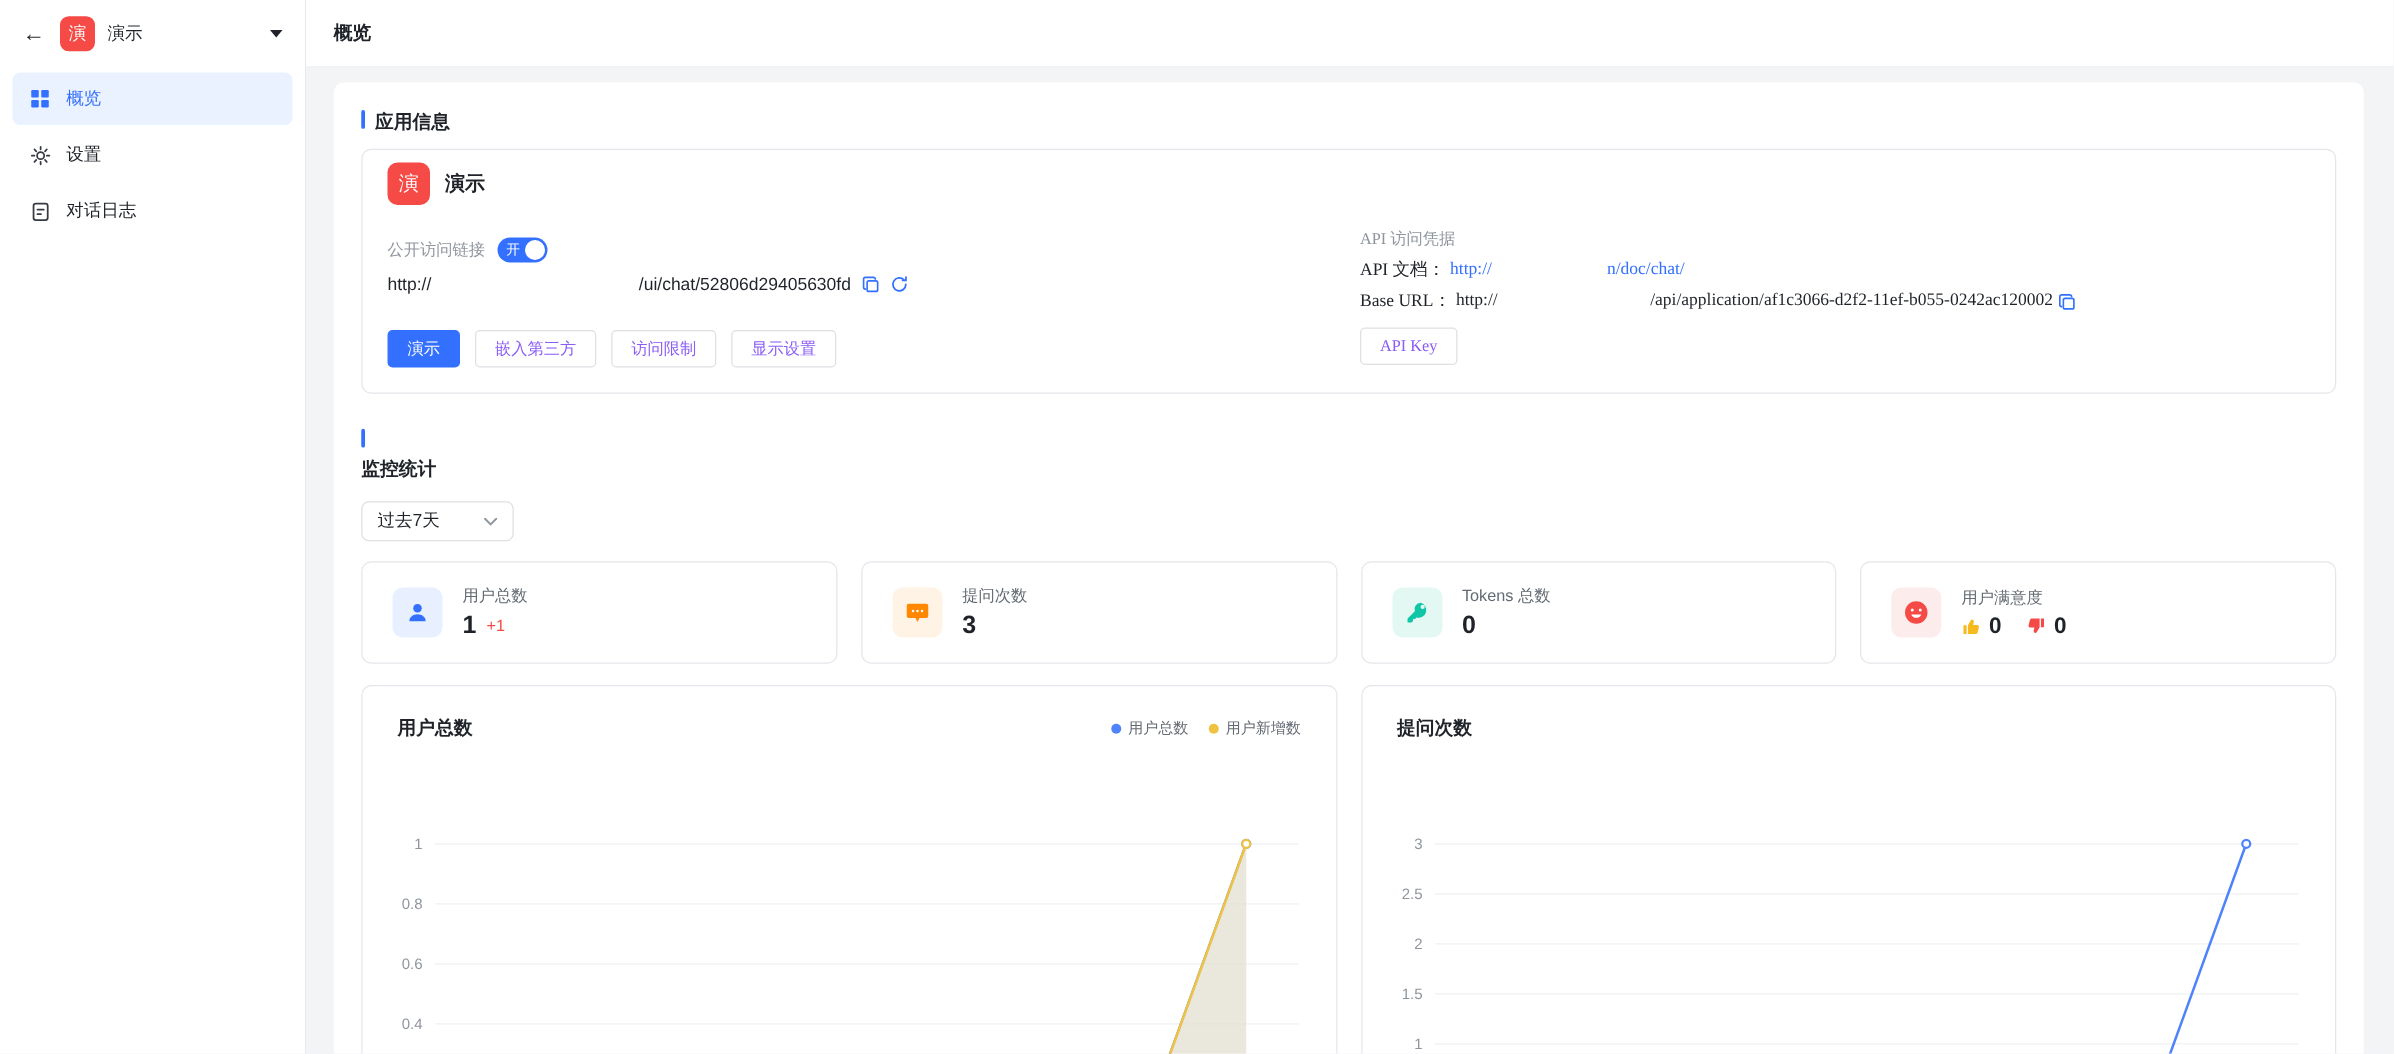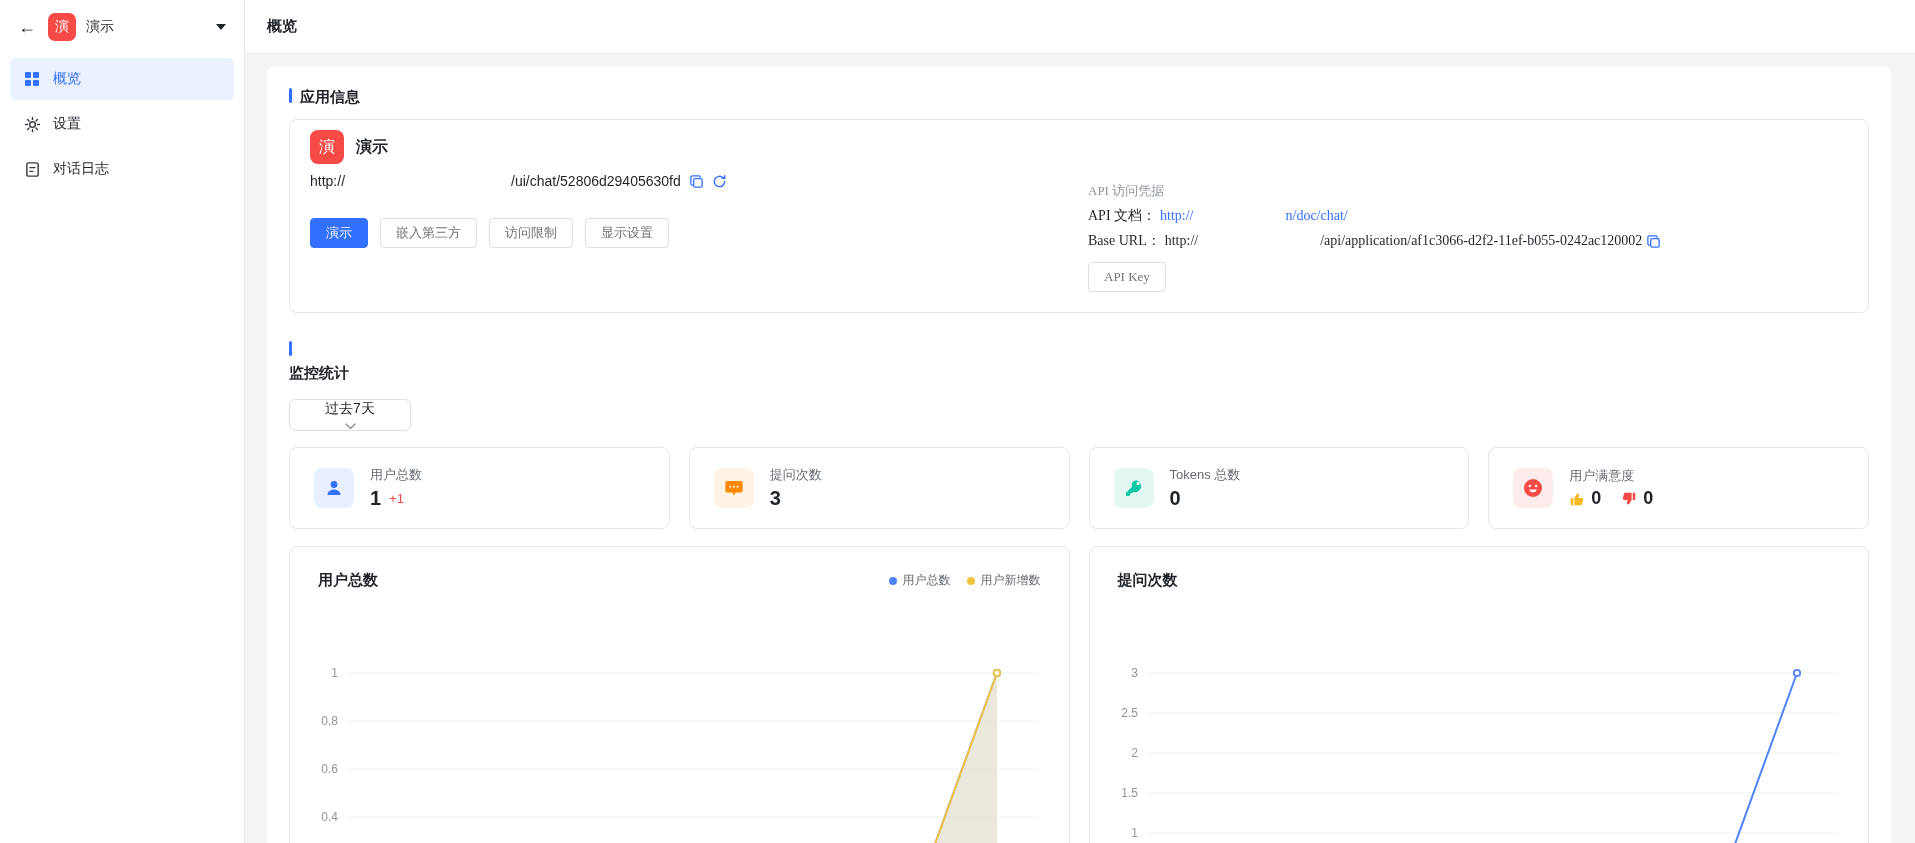--- a/index.html
+++ b/index.html
@@ -49,32 +49,32 @@
   .toggle .t-txt { position:absolute; left:7px; top:3px; color:#fff; font-size:11px; line-height:14px; }
   .toggle .knob { position:absolute; right:2px; top:2px; width:16px; height:16px; border-radius:50%;
     background:#fff; }
   .url-row { margin-top:9px; font-size:14px; display:flex; align-items:center; gap:8px; }
   .redact-a { display:inline-block; width:150px; }
   .redact-b { display:inline-block; width:92px; }
   .redact-c { display:inline-block; width:122px; }
   .icon-btn { display:flex; color:#3370ff; cursor:pointer; }
   .btn-row { margin-top:29px; display:flex; gap:12px; }
   .btn { height:30px; padding:0 15px; border:1px solid #dde0e4; border-radius:4px; background:#fff;
-    font-size:13px; color:#737373; cursor:pointer; font-family:inherit; }
+    font-size:13px; color:#8b5cf6; cursor:pointer; font-family:inherit; }
   .btn.primary { background:#3370ff; border-color:#3370ff; color:#fff; }
   .api-row { margin-top:7px; font-size:14px; display:flex; align-items:center; gap:4px; }
   .api-row:first-child { margin-top:18px; }
   .blue-link { color:#3370ff; text-decoration:none; cursor:pointer; }
   .col-right .btn-row { margin-top:12px; }
 
   
   .monitor-title { margin-top:28px;flex-direction:column; }
   .range-select { margin-top:16px; width:122px; height:32px; border:1px solid #dde0e4; border-radius:6px;
     display:flex; align-items:center; justify-content:space-between; padding:0 12px; font-size:14px;
-    cursor:pointer; background:#fff;flex-direction:column; }
+    cursor:pointer; background:#fff; }
   .stats-row { margin-top:16px; display:flex; gap:19px; }
   .stat-card { flex:1; height:82px; border:1px solid #e3e6ea; border-radius:8px; display:flex;
     align-items:center; padding:0 24px; gap:16px; }
   .stat-icon { width:40px; height:40px; border-radius:8px; display:flex; align-items:center;
     justify-content:center; }
   .stat-icon.blue { background:#e8f0ff; }
   .stat-icon.orange { background:#fff3e5; }
   .stat-icon.teal { background:#e4f8f3; }
   .stat-icon.red { background:#fdecec; }
   .stat-label { font-size:13px; color:#646a73; }
@@ -155,20 +155,27 @@
         </div>
 
         <div class="app-card">
           <div class="app-card-head">
             <div class="app-avatar">演</div>
             <span class="title">演示</span>
           </div>
           <div class="app-cols">
 
             <div class="col-left">
+              <div class="link-row">
+                <span class="gray-label">公开访问链接</span>
+                <div class="toggle">
+                  <span class="t-txt">开</span>
+                  <span class="knob"></span>
+                </div>
+              </div>
               <div class="url-row">
                 <span>http://</span>
                   <span class="redact-a"></span>
                   <span>/ui/chat/52806d29405630fd</span>
                 <span class="icon-btn">
                   <svg width="15" height="15" viewBox="0 0 16 16" fill="none" stroke="currentColor" stroke-width="1.4">
                     <rect x="5" y="5" width="9" height="9" rx="1.5"></rect>
                     <path d="M11 3V2.5A1.5 1.5 0 0 0 9.5 1h-7A1.5 1.5 0 0 0 1 2.5v7A1.5 1.5 0 0 0 2.5 11H3" transform="translate(1,1)"></path>
                   </svg>
                   </span>

